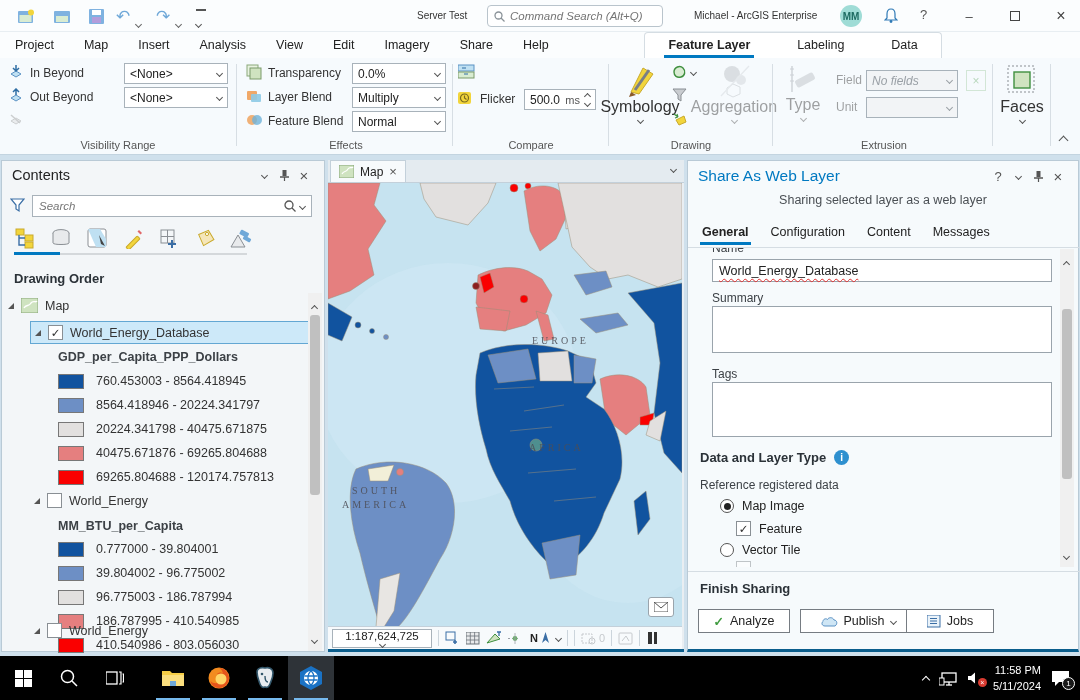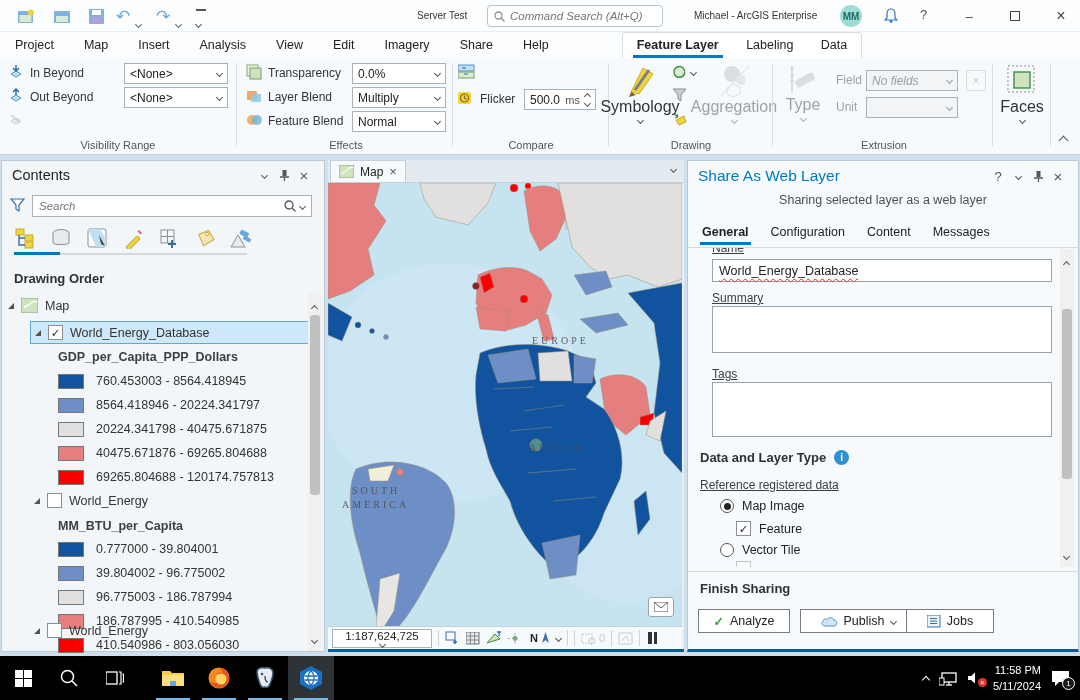--- a/index.html
+++ b/index.html
@@ -11,21 +11,21 @@
   .qat-icon { top:6px; width:22px; height:20px; display:flex; align-items:center; justify-content:center; font-size:15px; color:#3f7ab5; }
   .tb-text { font-size:10px; color:#333; line-height:32px; }
   #cmd-search { left:487px; top:5px; width:176px; height:22px; border:1px solid #b9c4cc; border-radius:4px; background:#fff; display:flex; align-items:center; padding:0 6px; gap:5px; }
   #cmd-search input { border:none; outline:none; width:140px; font-size:11.5px; font-style:italic; color:#8a9298; background:transparent; font-family:"Liberation Sans",sans-serif;}
   #avatar { left:840px; top:5px; width:22px; height:22px; border-radius:50%; background:#9fdcd6; color:#1d6b62; font-size:10px; font-weight:bold; display:flex; align-items:center; justify-content:center; }
   .winctl { top:0; width:34px; height:32px; display:flex; align-items:center; justify-content:center; font-size:13px; color:#444; }
 
   
   #tabrow { left:0; top:32px; width:1080px; height:26px; background:#fbfdfe; display:flex; align-items:flex-end; }
   .rtab { padding:4px 15px 6px; font-size:12.5px; color:#222; }
-  #ctx-group { position:absolute; left:622px; top:0; height:26px; width:240px; background:#fff; border:1px solid #d5dde3; border-bottom:none; border-radius:4px 4px 0 0; display:flex; align-items:center; justify-content:space-around; }
+  #ctx-group { position:absolute; left:644px; top:0; height:26px; width:298px; background:#fff; border:1px solid #d5dde3; border-bottom:none; border-radius:4px 4px 0 0; display:flex; align-items:center; justify-content:space-around; }
   .ctx-tab { padding:4px 8px 6px; font-size:12.5px; color:#222; position:relative; }
   .ctx-tab.active { font-weight:bold; }
   .ctx-tab.active::after { content:""; position:absolute; left:4px; right:4px; bottom:0; height:3px; background:#0079c1; }
 
   
   #ribbon { left:0; top:58px; width:1080px; height:97px; background:#f6fafd; border-bottom:1px solid #c3d4e0; }
   .rsep { top:6px; width:1px; height:82px; background:#d7dee4; }
   .grp-label { bottom:3px; font-size:11px; color:#555; text-align:center; }
   .rrow-label { font-size:12px; color:#333; }
   .combo { background:#fff; border:1px solid #a8b2ba; height:21px; display:flex; align-items:center; font-size:12px; color:#222; padding:0 5px; }
@@ -62,21 +62,21 @@
   #scale-combo { width:100px; height:19px; background:#fff; border:1px solid #a8b2ba; font-size:11.5px; display:flex; align-items:center; padding:0 4px; color:#222;flex-direction:column; }
   .mb-ico { color:#3a6ea5; font-size:12px; display:flex; align-items:center; }
   .vline { width:1px; height:16px; background:#ccd5dc; }
 
   
   #share-title { font-size:15.5px; color:#0079c1; }
   .share-sub { font-size:12.5px; color:#4a4f54; text-align:center; }
   .stab { font-size:12.5px; color:#222; padding:4px 2px; position:relative; }
   .stab.active { font-weight:bold; }
   .stab.active::after { content:""; position:absolute; left:0; right:0; bottom:-2px; height:3px; background:#0079c1; }
-  .fld-label { font-size:12px; color:#3c4146;text-decoration:underline; }
+  .fld-label { font-size:12px; color:#3c4146; }
   .txtbox { background:#fff; border:1px solid #9aa4ac; }
   .sec-head { font-size:13px; font-weight:bold; color:#2b3238; }
   .radio { width:14px; height:14px; border:1px solid #555; border-radius:50%; background:#fff; display:flex; align-items:center; justify-content:center; }
   .radio.sel::after { content:""; width:7px; height:7px; border-radius:50%; background:#222; }
   .sbtn { height:24px; background:#fff; border:1px solid #767c82; display:flex; align-items:center; justify-content:center; gap:6px; font-size:12.5px; color:#222; }
 
   
   #taskbar { left:0; top:656px; width:1080px; height:44px; background:#000; display:flex; align-items:center; }
   .tb-slot { width:46px; height:44px; display:flex; align-items:center; justify-content:center; position:relative; }
   .runline { position:absolute; bottom:0; left:6px; right:6px; height:2px; background:#76b9ed; }

